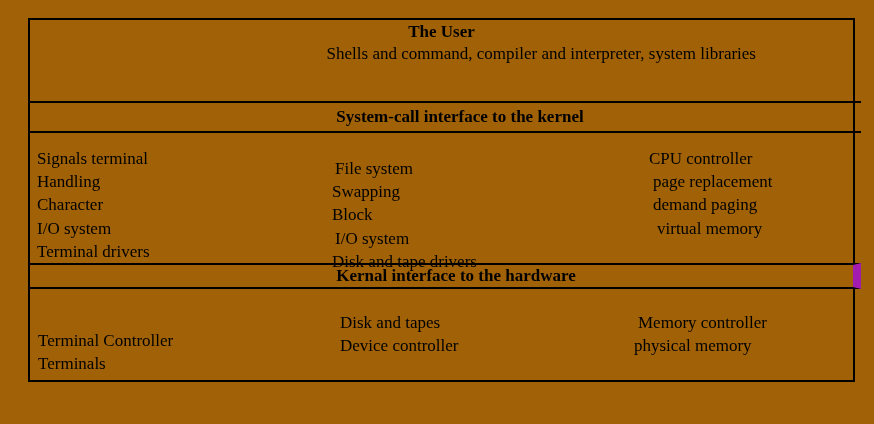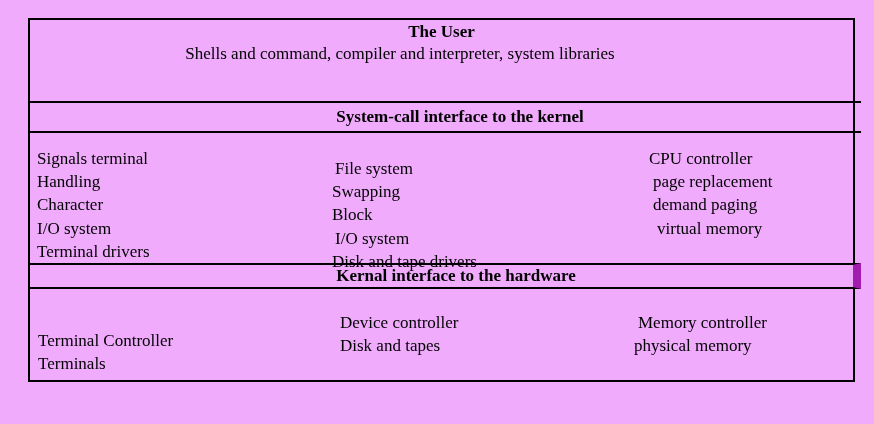--- a/index.html
+++ b/index.html
@@ -5,42 +5,42 @@
   * { margin: 0; padding: 0; box-sizing: border-box; }
   html, body { background: #ffffff; }
   body {
     font-family: "Liberation Serif", "DejaVu Serif", serif;
     color: #000000;
   }
   .page {
     position: relative;
     width: 874px;
     height: 424px;
-    background: #f0abfc;
+    background: #a16207;
     overflow: hidden;
   }
   
   .outer-box {
     position: absolute;
     left: 28px; top: 18px;
     width: 827px; height: 364px;
     border: 2px solid #000000;
   }
   
   .user-title {
     position: absolute;
     left: 28px; top: 21px; width: 827px;
     text-align: center;
     font-weight: bold;
     font-size: 17px; line-height: 22px;
   }
   .user-subtitle {
     position: absolute;
-    left: 36px; top: 43px; width: 728px;
-    text-align: center;
+    left: 28px; top: 43px; width: 728px;
+    text-align: right;
     font-size: 17px; line-height: 22px;
   }
   
   .band {
     position: absolute;
     left: 28px;
     width: 833px;
     border-top: 2px solid #000000;
     border-bottom: 2px solid #000000;
     text-align: center;
@@ -118,22 +118,22 @@
   <div class="band band-hardware">
     <span>Kernal interface to the hardware</span>
   </div>
 
   <div class="col hw-col1">
     <div class="row">Terminal Controller</div>
     <div class="row">Terminals</div>
   </div>
 
   <div class="col hw-col2">
+    <div class="row">Disk and tapes</div>
     <div class="row">Device controller</div>
-    <div class="row">Disk and tapes</div>
   </div>
 
   <div class="col hw-col3">
     <div class="row">Memory controller</div>
     <div class="row">physical memory</div>
   </div>
 
 </div>
 
 </body></html>

